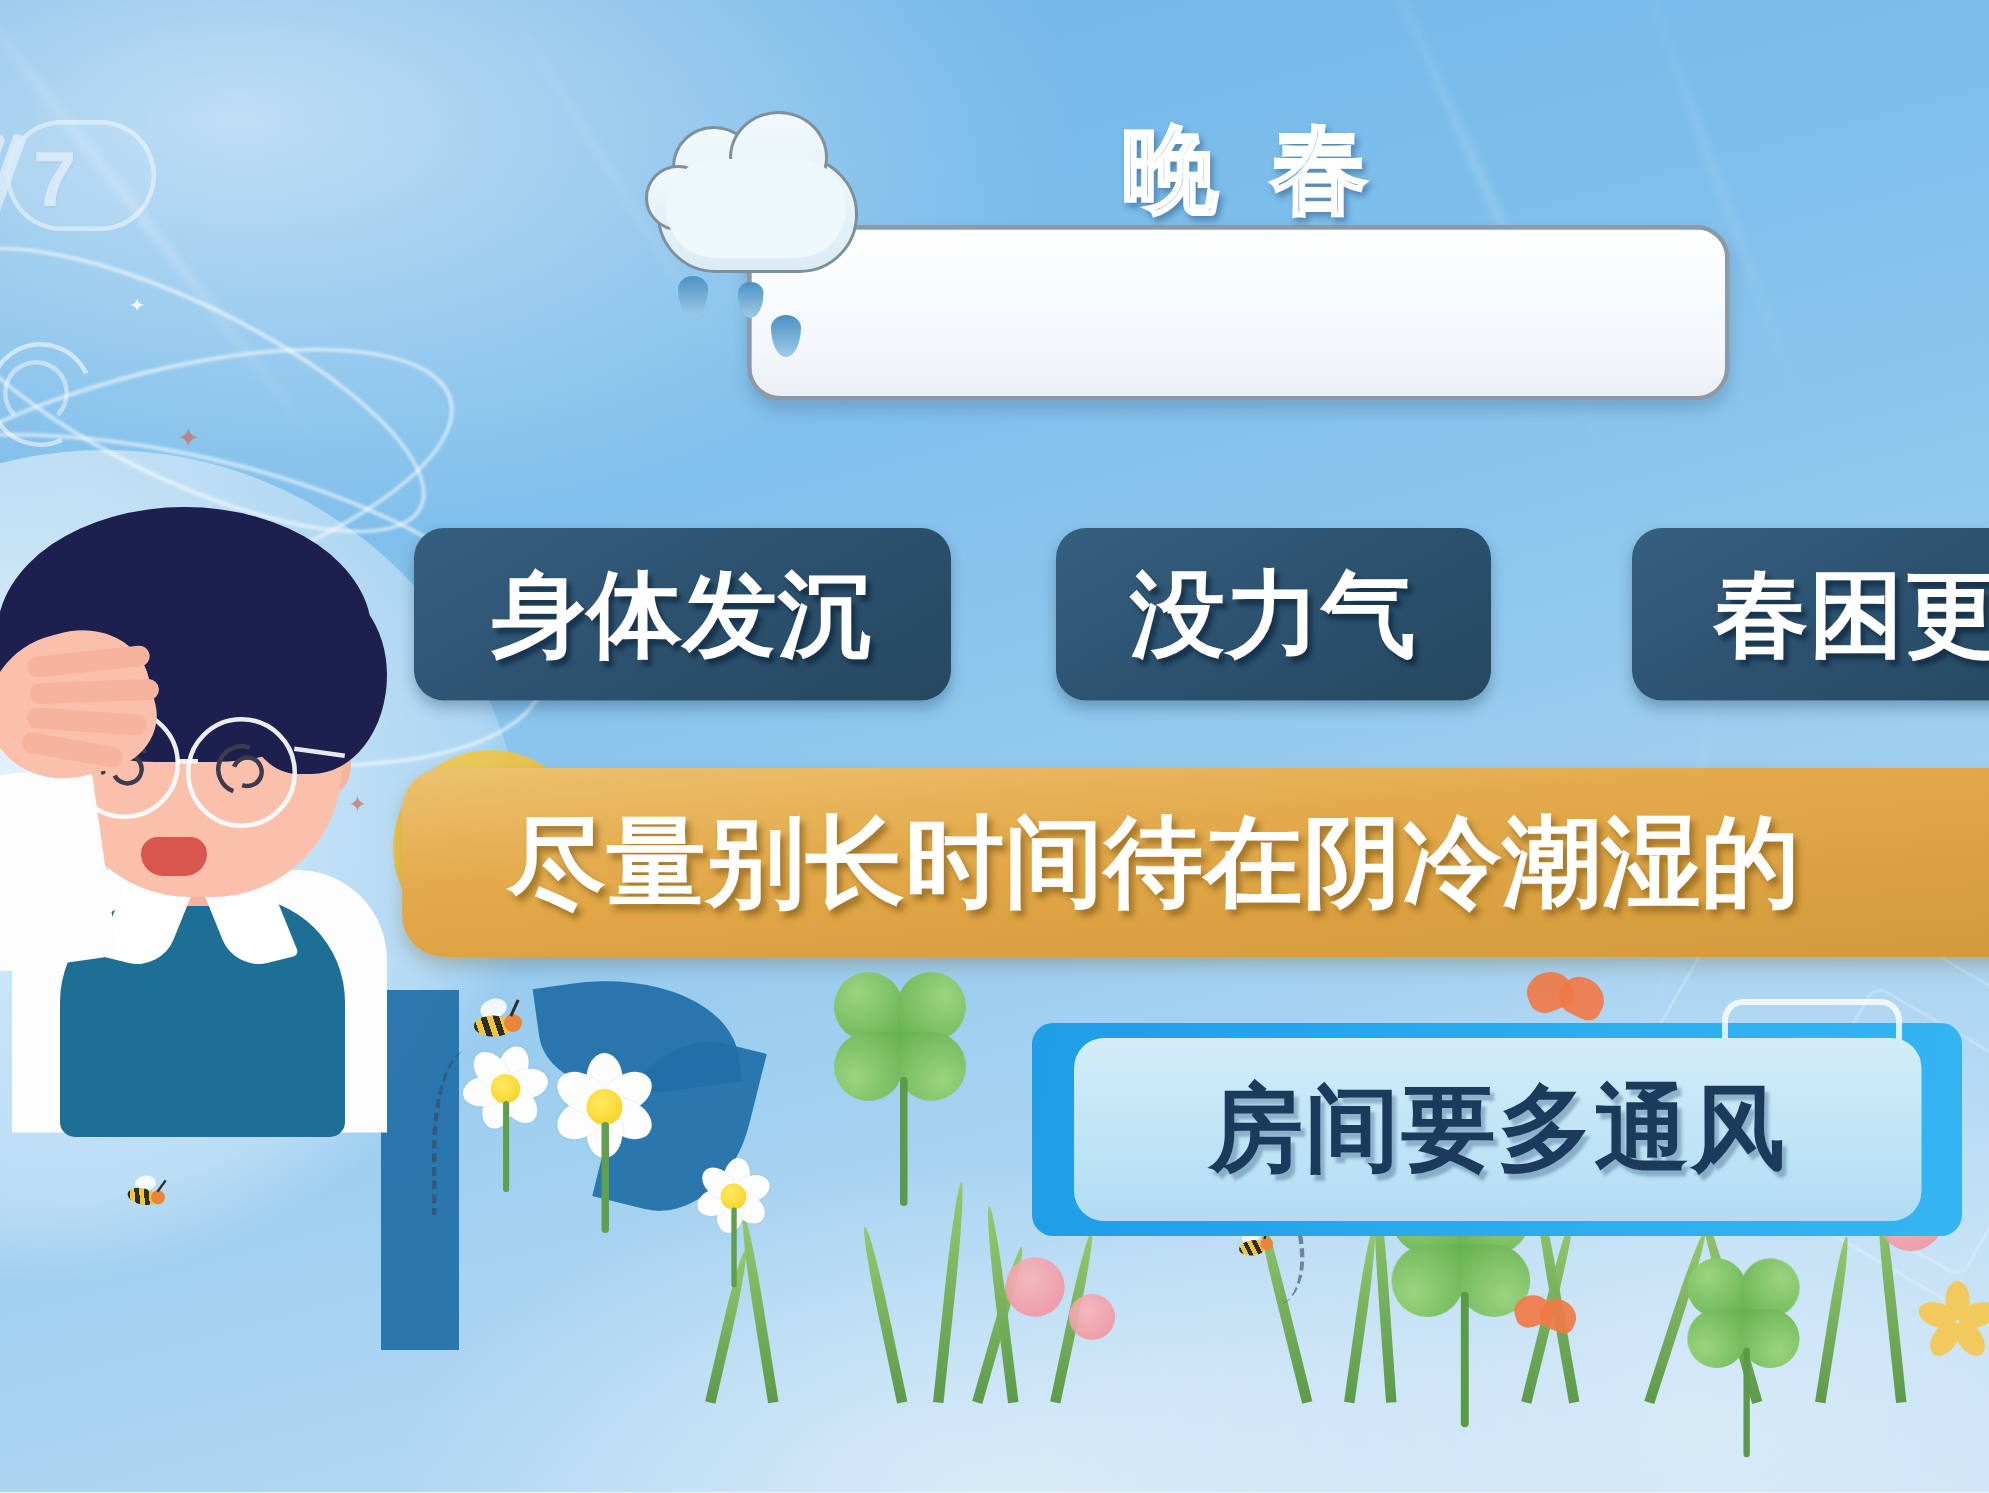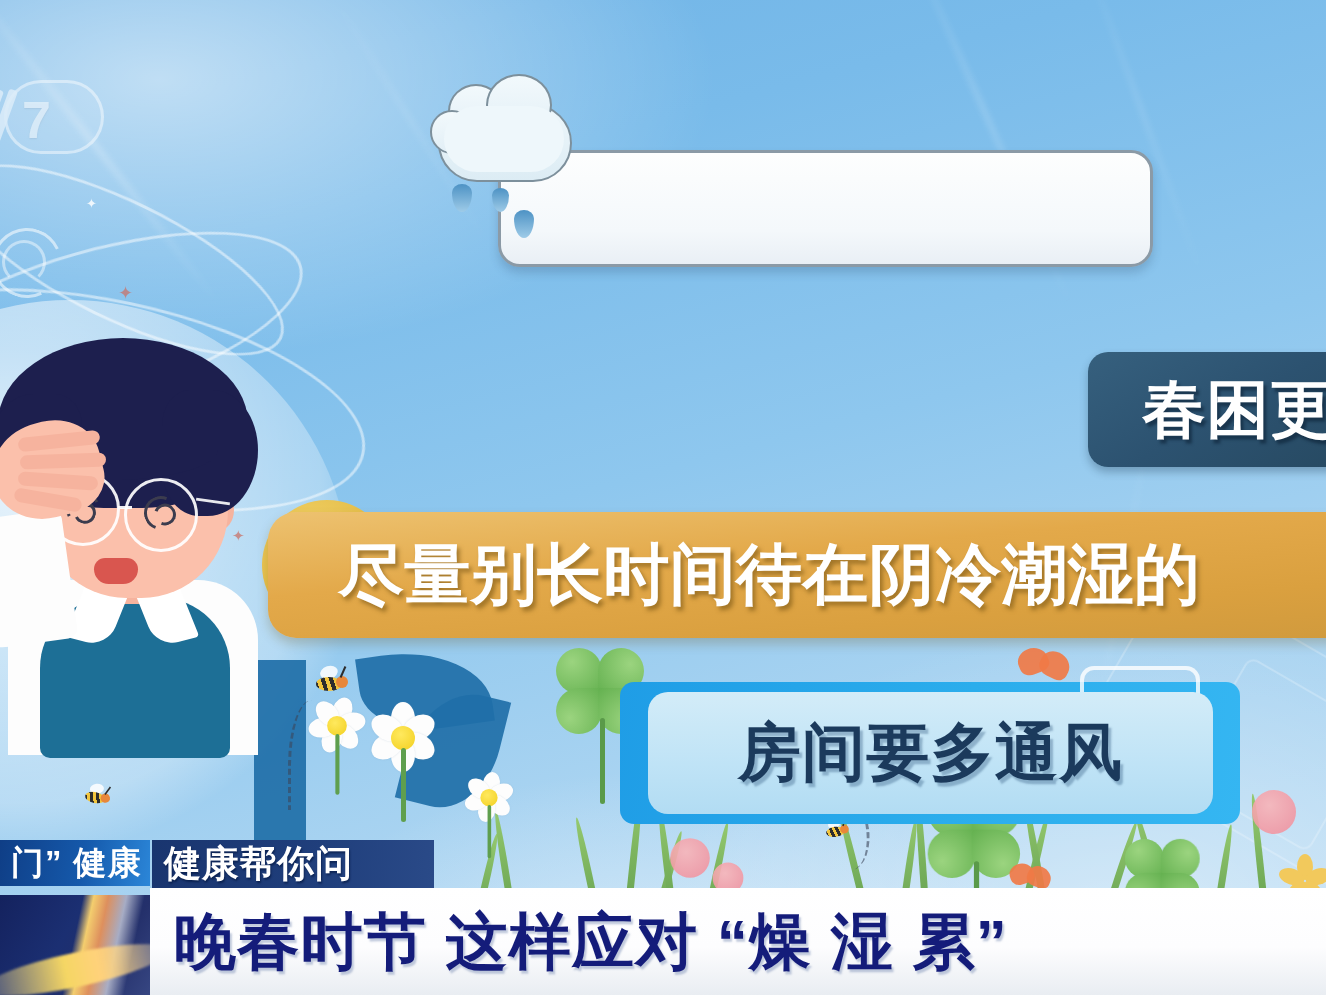--- a/index.html
+++ b/index.html
@@ -319,21 +319,21 @@
     box-shadow: 0 6px 11px rgba(110,80,20,.26);
     display:flex; align-items:center;
   }
   #advice-band span {
     font-size:66px; font-weight:bold; color:#fff;
     margin-left:70px; white-space:nowrap; letter-spacing:0.005em;
     text-shadow: 3px 4px 4px rgba(120,85,20,.6);
   }
 
   
-  #vent-wrap { position:absolute; left:620px; top:682px; width:620px; height:142px; }
+  #vent-wrap { position:absolute; left:688px; top:682px; width:620px; height:142px; }
   #vent-frame {
     position:absolute; left:0; top:0; width:620px; height:142px;
     background: linear-gradient(100deg,#1f9de6,#2badec 55%,#35b6f2);
     border-radius:14px;
   }
   #vent-inner {
     position:absolute; left:28px; top:10px; width:565px; height:122px;
     background: linear-gradient(#d3ecf8,#bfe3f6 60%,#b2dcf3);
     border-radius:20px;
     display:flex; align-items:center; justify-content:center;
@@ -480,21 +480,28 @@
   <div id="cloud-icon">
     <div class="cloudshape"></div>
     <div class="cloudbump cb1"></div>
     <div class="cloudbump cb2"></div>
     <div class="cloudbump cb3"></div>
     <div class="cloudfill"></div>
     <div class="drop d1"></div>
     <div class="drop d2"></div>
     <div class="drop d3"></div>
   </div>
-
+  <div class="title-line1">晚 春</div>
+
+  <div class="pill" id="pill-1">
+    <span>身体发沉</span>
+  </div>
+  <div class="pill" id="pill-2">
+    <span>没力气</span>
+  </div>
   <div class="pill" id="pill-3">
     <span>春困更</span>
   </div>
 
   <div id="advice-band">
     <span>尽量别长时间待在阴冷潮湿的</span>
   </div>
 
   <div class="bladeset">
     <div class="grass" style="left:598px; height:120px; transform:rotate(-12deg);"></div>
@@ -609,26 +616,14 @@
   </div>
 
   <div id="vent-wrap">
     <div id="vent-frame"></div>
     <div class="vent-handle"></div>
     <div id="vent-inner">
       <span>房间要多通风</span>
     </div>
   </div>
 
-  <div id="bottom-area">
-    <div id="swoosh"></div>
-    <div id="tab-left">
-      <span>门” 健康</span>
-    </div>
-    <div id="tab-program">
-      <span>健康帮你问</span>
-    </div>
-    <div id="headline-bar">
-      <span>晚春时节 这样应对 “燥 湿 累”</span>
-    </div>
-  </div>
 
 </div>
 
 </body></html>

